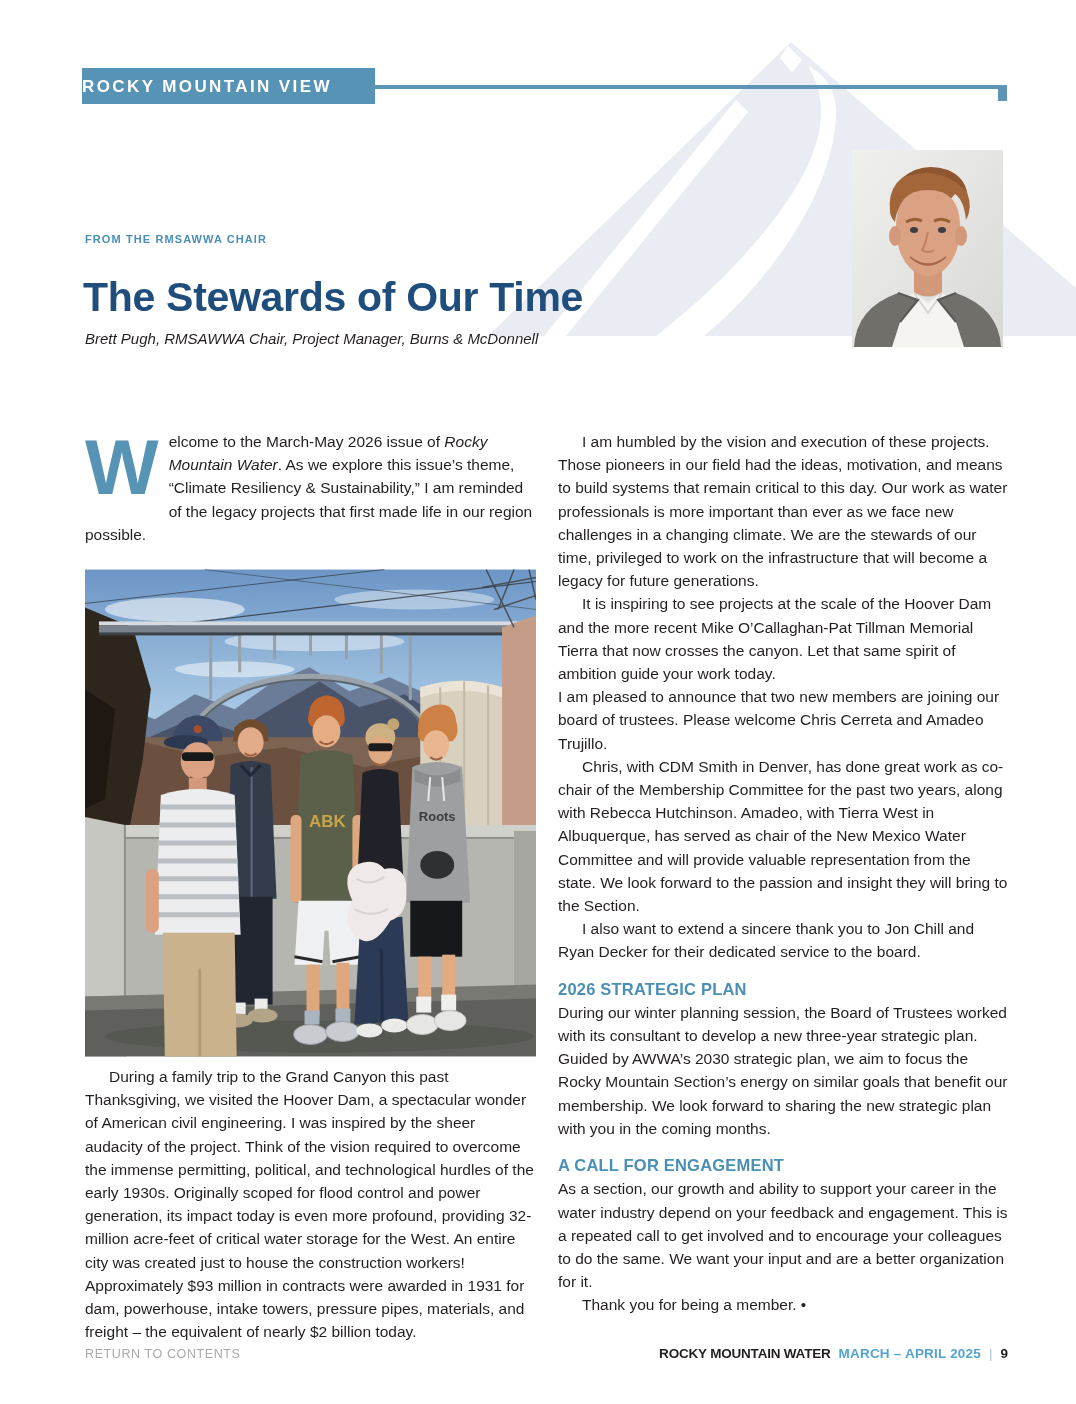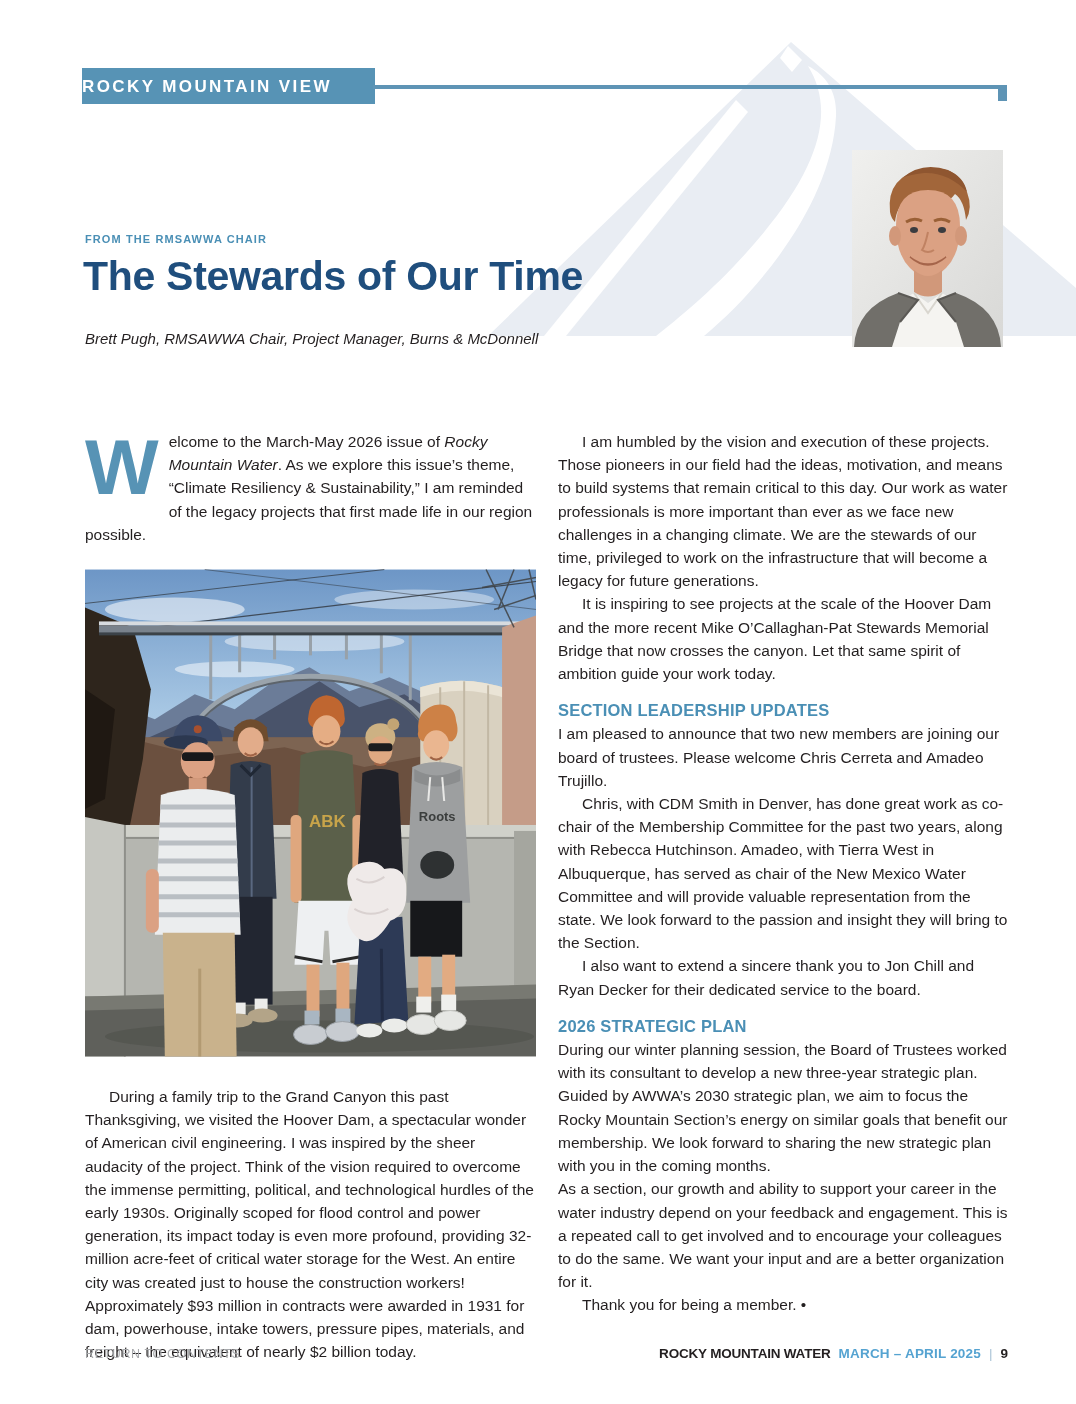--- a/index.html
+++ b/index.html
@@ -11,34 +11,34 @@
           box-sizing:border-box;z-index:3;}
   .rule{position:absolute;left:373px;top:85px;width:634px;height:4px;background:#5e94b5;z-index:3;}
   .rule-nub{position:absolute;left:998px;top:85px;width:9px;height:16px;background:#5e94b5;z-index:3;}
   
   .mountain{position:absolute;left:436px;top:36px;width:640px;height:300px;z-index:1;}
   
   .headshot{position:absolute;left:852px;top:150px;width:151px;height:197px;z-index:4;}
   
   .kicker{position:absolute;left:85px;top:233px;font-size:11px;font-weight:bold;color:#4a8fb5;
           letter-spacing:1.1px;z-index:3;}
-  .title{position:absolute;left:83px;top:253px;font-size:41px;font-weight:bold;color:#1f4e7d;
+  .title{position:absolute;left:83px;top:274px;font-size:41px;font-weight:bold;color:#1f4e7d;
          letter-spacing:-0.3px;z-index:3;}
   .byline{position:absolute;left:85px;top:330px;font-size:15px;font-style:italic;color:#231f20;z-index:3;}
   
   .columns{position:absolute;left:85px;top:430px;width:924px;display:flex;gap:22px;
            font-size:15.5px;line-height:23.2px;z-index:3;}
   .col{width:451px;}
   .col p{margin:0;}
   .col p.indent{text-indent:24px;}
   .dropcap{float:left;font-size:78px;line-height:62px;font-weight:bold;color:#5793b5;
            padding:6px 10px 14px 0;}
   .section-heading{color:#4a8fb5;font-size:16.5px;font-weight:bold;margin:14px 0 0 0;
                    letter-spacing:0.2px;}
-  .photo-wrap{margin-top:23px;margin-bottom:28px;width:451px;height:488px;}
+  .photo-wrap{margin-top:23px;margin-bottom:8px;width:451px;height:488px;}
   .photo-wrap svg{display:block;}
   
   .footer{position:absolute;left:85px;top:1346px;width:923px;display:flex;
           justify-content:space-between;align-items:baseline;z-index:3;gap:34px;}
   .footer-left{font-size:12.5px;color:#a7a9ac;letter-spacing:0.6px;text-decoration:none;}
   .footer-right{display:flex;align-items:baseline;gap:8px;font-size:13.5px;}
   .mag-name{font-weight:bold;color:#231f20;letter-spacing:-0.2px;}
   .mag-issue{color:#55a3d1;font-weight:bold;letter-spacing:0.2px;}
   .mag-sep{color:#a9c3d6;font-weight:normal;}
   .mag-page{color:#231f20;font-weight:bold;}
@@ -256,30 +256,30 @@
             <line x1="115" y1="400" x2="115" y2="488" stroke="#b29a72" stroke-width="3"></line>
           </g>
         </svg>
       </div>
 
       <p class="indent">During a family trip to the Grand Canyon this past Thanksgiving, we visited the Hoover Dam, a spectacular wonder of American civil engineering. I was inspired by the sheer audacity of the project. Think of the vision required to overcome the immense permitting, political, and technological hurdles of the early 1930s. Originally scoped for flood control and power generation, its impact today is even more profound, providing 32-million acre-feet of critical water storage for the West. An entire city was created just to house the construction workers! Approximately $93 million in contracts were awarded in 1931 for dam, powerhouse, intake towers, pressure pipes, materials, and freight – the equivalent of nearly $2 billion today.</p>
     </div>
 
     <div class="col">
       <p class="indent">I am humbled by the vision and execution of these projects. Those pioneers in our field had the ideas, motivation, and means to build systems that remain critical to this day. Our work as water professionals is more important than ever as we face new challenges in a changing climate. We are the stewards of our time, privileged to work on the infrastructure that will become a legacy for future generations.</p>
-      <p class="indent">It is inspiring to see projects at the scale of the Hoover Dam and the more recent Mike O’Callaghan-Pat Stewards Memorial Bridge that now crosses the canyon. Let that same spirit of ambition guide your work today.</p>
-
-      <h3 class="section-heading">SECTION LEADERSHIP UPDATES</h3>
+      <p class="indent">It is inspiring to see projects at the scale of the Hoover Dam and the more recent Mike O’Callaghan-Pat Tillman Memorial Tierra that now crosses the canyon. Let that same spirit of ambition guide your work today.</p>
+
       <p>I am pleased to announce that two new members are joining our board of trustees. Please welcome Chris Cerreta and Amadeo Trujillo.</p>
       <p class="indent">Chris, with CDM Smith in Denver, has done great work as co-chair of the Membership Committee for the past two years, along with Rebecca Hutchinson. Amadeo, with Tierra West in Albuquerque, has served as chair of the New Mexico Water Committee and will provide valuable representation from the state. We look forward to the passion and insight they will bring to the Section.</p>
       <p class="indent">I also want to extend a sincere thank you to Jon Chill and Ryan Decker for their dedicated service to the board.</p>
 
       <h3 class="section-heading">2026 STRATEGIC PLAN</h3>
       <p>During our winter planning session, the Board of Trustees worked with its consultant to develop a new three-year strategic plan. Guided by AWWA’s 2030 strategic plan, we aim to focus the Rocky Mountain Section’s energy on similar goals that benefit our membership. We look forward to sharing the new strategic plan with you in the coming months.</p>
 
+      <h3 class="section-heading">A CALL FOR ENGAGEMENT</h3>
       <p>As a section, our growth and ability to support your career in the water industry depend on your feedback and engagement. This is a repeated call to get involved and to encourage your colleagues to do the same. We want your input and are a better organization for it.</p>
       <p class="indent">Thank you for being a member. •</p>
     </div>
   </div>
 
   <div class="footer">
     <a href="#" class="footer-left">RETURN TO CONTENTS</a>
     <div class="footer-right">
       <span class="mag-name">ROCKY MOUNTAIN WATER</span>
       <span class="mag-issue">MARCH – APRIL 2025</span>

